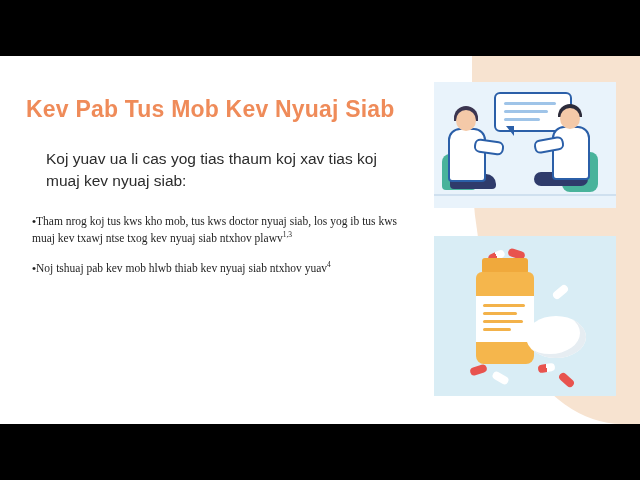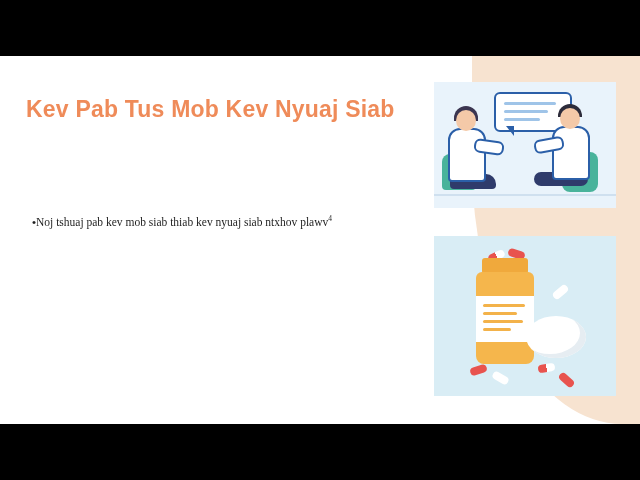--- a/index.html
+++ b/index.html
@@ -256,27 +256,31 @@
 <body>
 
 <div class="screen">
 
   <div class="slide">
 
     <div class="peach-shape"></div>
 
     <div class="title">Kev Pab Tus Mob Kev Nyuaj Siab</div>
 
+    <div class="subtitle">Koj yuav ua li cas yog tias thaum koj xav tias koj muaj kev nyuaj siab:</div>
 
     <div class="bullets">
 
-
-
       <div class="bullet">
-        <span class="dot">•</span><span>Noj tshuaj pab kev mob siab thiab kev nyuaj siab ntxhov plawv</span><sup>4</sup>
+        <span class="dot">•</span><span>Tham nrog koj tus kws kho mob, tus kws doctor nyuaj siab, los yog ib tus kws muaj kev txawj ntse txog kev nyuaj siab ntxhov plawv</span><sup>1,3</sup>
+      </div>
+
+
+      <div class="bullet">
+        <span class="dot">•</span><span>Noj tshuaj pab kev mob hlwb thiab kev nyuaj siab ntxhov yuav</span><sup>4</sup>
       </div>
 
     </div>
 
     <div class="img-top">
       <div class="bubble">
         <i></i>
           <i></i>
           <i></i>
       </div>

